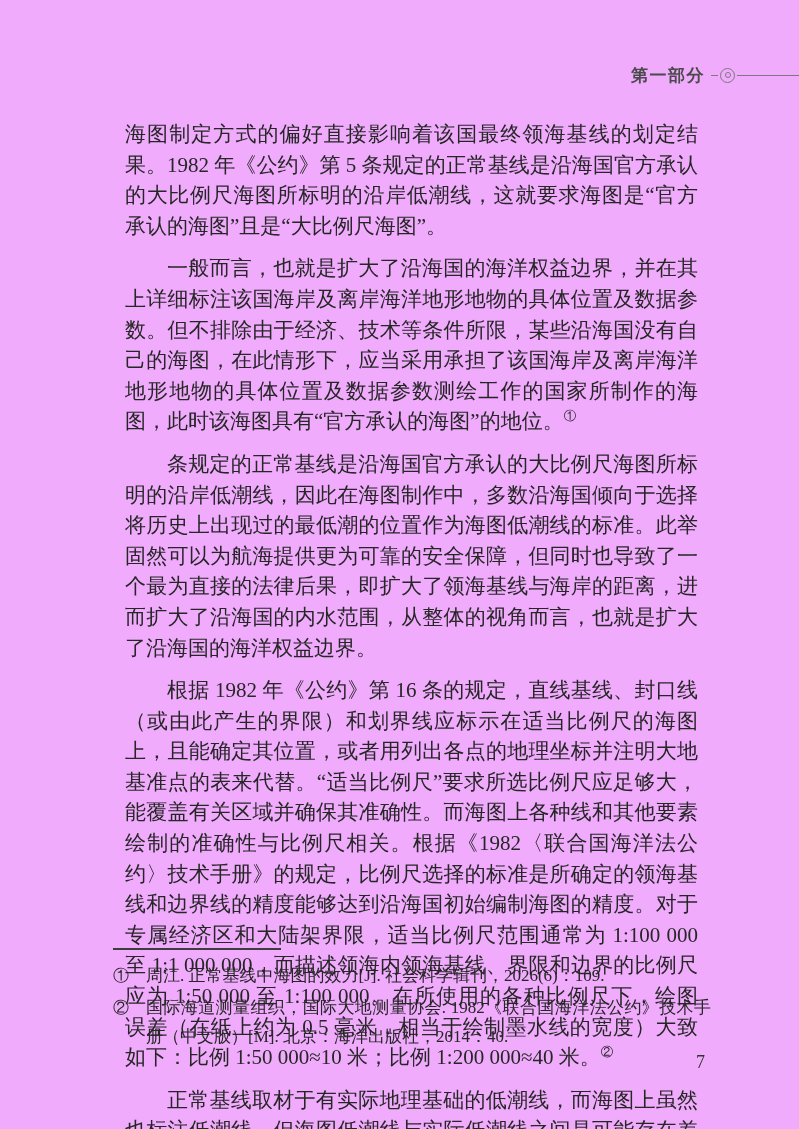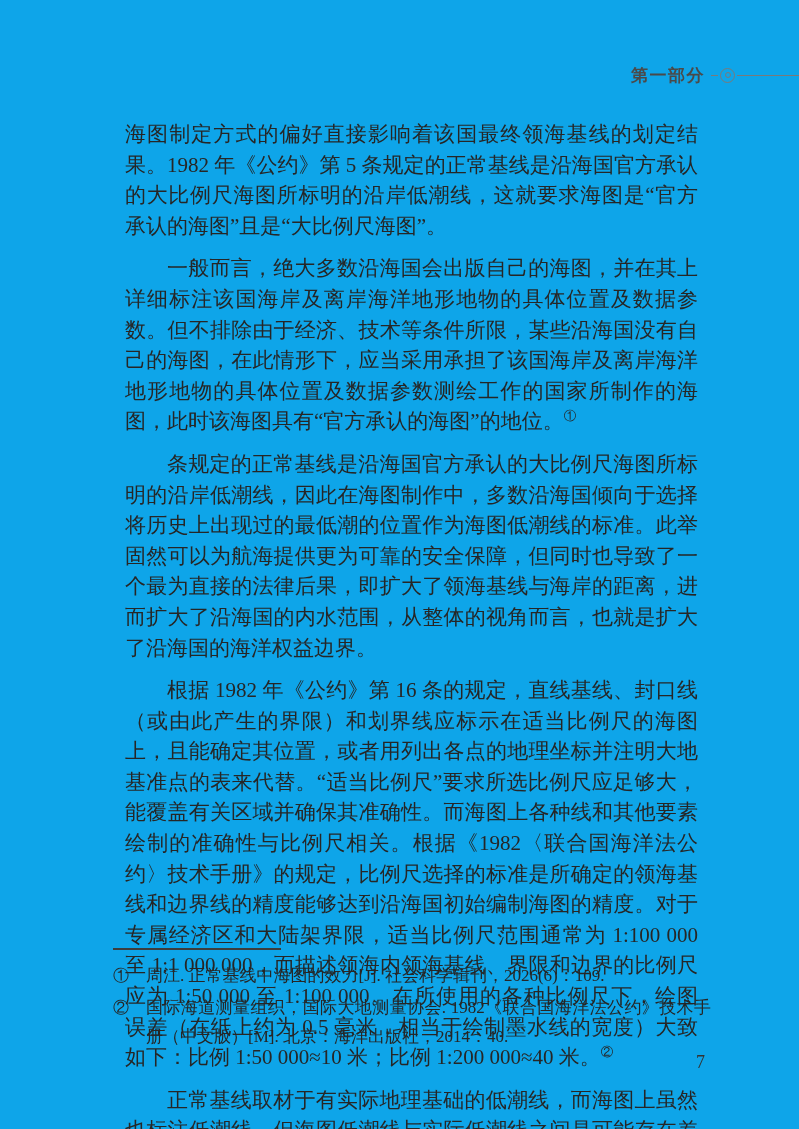--- a/index.html
+++ b/index.html
@@ -4,21 +4,21 @@
 <style>
   html, body {
     margin: 0;
     padding: 0;
     background: #ffffff;
   }
   .page {
     position: relative;
     width: 799px;
     height: 1129px;
-    background: #0ea5e9;
+    background: #f0abfc;
     overflow: hidden;
     font-family: "Liberation Serif", "DejaVu Serif", serif;
     color: #262626;
   }
 
   
   .running-head {
     position: absolute;
     top: 62px;
     left: 0;
@@ -145,21 +145,21 @@
     <span class="rh-label">第一部分</span>
     <span class="rh-dash"></span>
     <span class="rh-circle">
       <span class="rh-circle-inner"></span>
     </span>
     <span class="rh-rule"></span>
   </header>
 
   <main class="body-text">
     <p><span>海图制定方式的偏好直接影响着该国最终领海基线的划定结果。1982 年《公约》第 5 条规定的正常基线是沿海国官方承认的大比例尺海图所标明的沿岸低潮线，这就要求海图是“官方承认的海图”且是“大比例尺海图”。</span></p>
-    <p class="indent"><span>一般而言，绝大多数沿海国会出版自己的海图，并在其上详细标注该国海岸及离岸海洋地形地物的具体位置及数据参数。但不排除由于经济、技术等条件所限，某些沿海国没有自己的海图，在此情形下，应当采用承担了该国海岸及离岸海洋地形地物的具体位置及数据参数测绘工作的国家所制作的海图，此时该海图具有“官方承认的海图”的地位。</span><sup class="fn-ref">①</sup></p>
+    <p class="indent"><span>一般而言，也就是扩大了沿海国的海洋权益边界，并在其上详细标注该国海岸及离岸海洋地形地物的具体位置及数据参数。但不排除由于经济、技术等条件所限，某些沿海国没有自己的海图，在此情形下，应当采用承担了该国海岸及离岸海洋地形地物的具体位置及数据参数测绘工作的国家所制作的海图，此时该海图具有“官方承认的海图”的地位。</span><sup class="fn-ref">①</sup></p>
     <p class="indent"><span>条规定的正常基线是沿海国官方承认的大比例尺海图所标明的沿岸低潮线，因此在海图制作中，多数沿海国倾向于选择将历史上出现过的最低潮的位置作为海图低潮线的标准。此举固然可以为航海提供更为可靠的安全保障，但同时也导致了一个最为直接的法律后果，即扩大了领海基线与海岸的距离，进而扩大了沿海国的内水范围，从整体的视角而言，也就是扩大了沿海国的海洋权益边界。</span></p>
     <p class="indent"><span>根据 1982 年《公约》第 16 条的规定，直线基线、封口线（或由此产生的界限）和划界线应标示在适当比例尺的海图上，且能确定其位置，或者用列出各点的地理坐标并注明大地基准点的表来代替。“适当比例尺”要求所选比例尺应足够大，能覆盖有关区域并确保其准确性。而海图上各种线和其他要素绘制的准确性与比例尺相关。根据《1982〈联合国海洋法公约〉技术手册》的规定，比例尺选择的标准是所确定的领海基线和边界线的精度能够达到沿海国初始编制海图的精度。对于专属经济区和大陆架界限，适当比例尺范围通常为 1:100 000 至 1:1 000 000，而描述领海内领海基线、界限和边界的比例尺应为 1:50 000 至 1:100 000。在所使用的各种比例尺下，绘图误差（在纸上约为 0.5 毫米，相当于绘制墨水线的宽度）大致如下：比例 1:50 000≈10 米；比例 1:200 000≈40 米。</span><sup class="fn-ref">②</sup></p>
     <p class="indent"><span>正常基线取材于有实际地理基础的低潮线，而海图上虽然也标注低潮线，但海图低潮线与实际低潮线之间是可能存在差异的，而这直接关系到海图在正</span></p>
   </main>
 
   <footer class="footnotes">
     <div class="fn-sep"></div>
     <div class="footnote">
       <span class="fn-marker">①</span>
       <span class="fn-text">周江. 正常基线中海图的效力[J]. 社会科学辑刊，2026(6)：109.</span>

